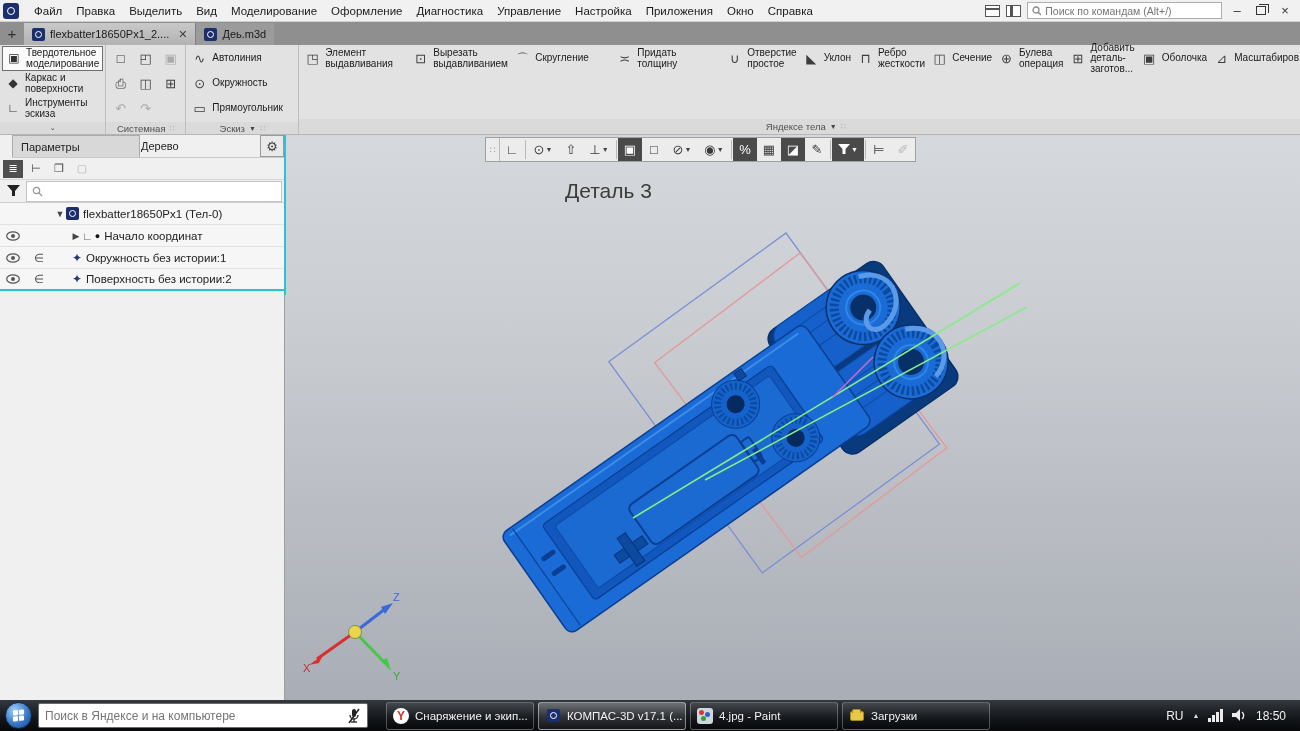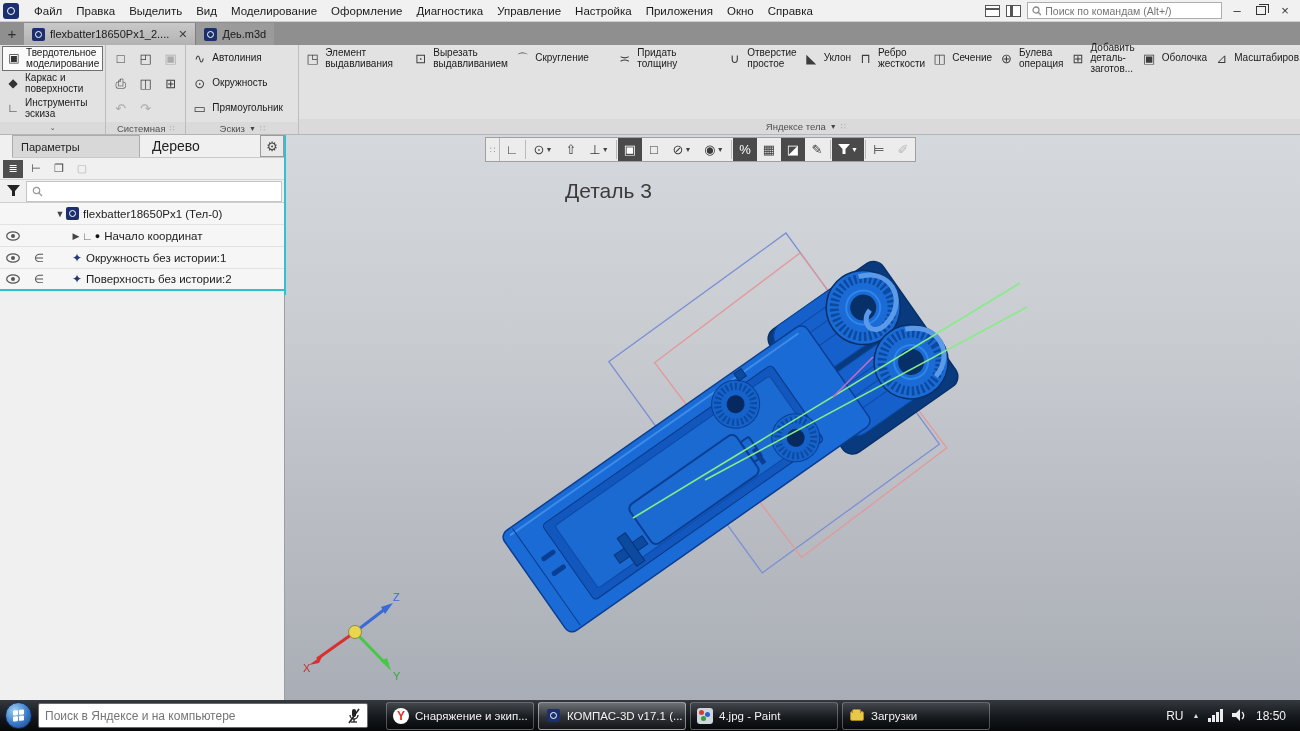--- a/index.html
+++ b/index.html
@@ -55,21 +55,21 @@
   .rb .rl{font-size:10px;line-height:10.5px;color:#1a1a1a;white-space:pre-line;}
   .col1{display:flex;flex-direction:column;}
   .bodygrid{display:grid;grid-template-columns:108px 102px 102px 110px;grid-auto-rows:25px;grid-auto-flow:column;}
 
   
   .main{position:absolute;left:0;top:135px;width:1300px;height:565px;display:flex;}
   .lpanel{width:285px;background:#f0f0f0;position:relative;border-right:1px solid #9e9e9e;}
   .cyanedge{position:absolute;right:-2px;top:0;width:2px;height:160px;background:var(--accent-cyan);z-index:5;}
   .ph{height:23px;display:flex;align-items:stretch;border-bottom:1px solid #c9c9c9;margin-left:12px;}
   .ptab{width:128px;background:#d8d8d8;border:1px solid #ababab;border-bottom:none;font-size:11px;color:#222;display:flex;align-items:center;padding-left:8px;}
-  .ptree{flex:1;font-size:14px;color:#222;display:flex;align-items:center;padding-left:12px;}
+  .ptree{flex:1;font-size:11px;color:#222;display:flex;align-items:center;padding-left:1px;}
   .gearbtn{width:24px;border:1px solid #9a9a9a;background:#e9e9e9;display:flex;align-items:center;justify-content:center;font-size:13px;color:#444;}
   .ptools{height:22px;display:flex;align-items:center;gap:3px;padding-left:3px;border-bottom:1px solid #d5d5d5;}
   .ptool{width:20px;height:18px;display:flex;align-items:center;justify-content:center;font-size:11px;color:#454545;}
   .ptool.active{background:#4f4f4f;color:#fff;}
   .ptool.dim{color:#b0b0b0;}
   .psearch{height:23px;display:flex;align-items:center;border-bottom:1px solid #cfcfcf;}
   .funnelbox{width:26px;display:flex;align-items:center;justify-content:center;}
   .psearch input{flex:1;height:21px;border:1px solid #c4c4c4;background:#fff;margin-right:2px;padding:0 4px 0 20px;font-size:11px;outline:none;}
   .searchmag{position:absolute;left:32px;margin-top:1px;}
   .trow{display:flex;align-items:center;height:22px;border-bottom:1px solid #e2e2e2;background:#f6f6f6;font-size:11.5px;color:#222;}

